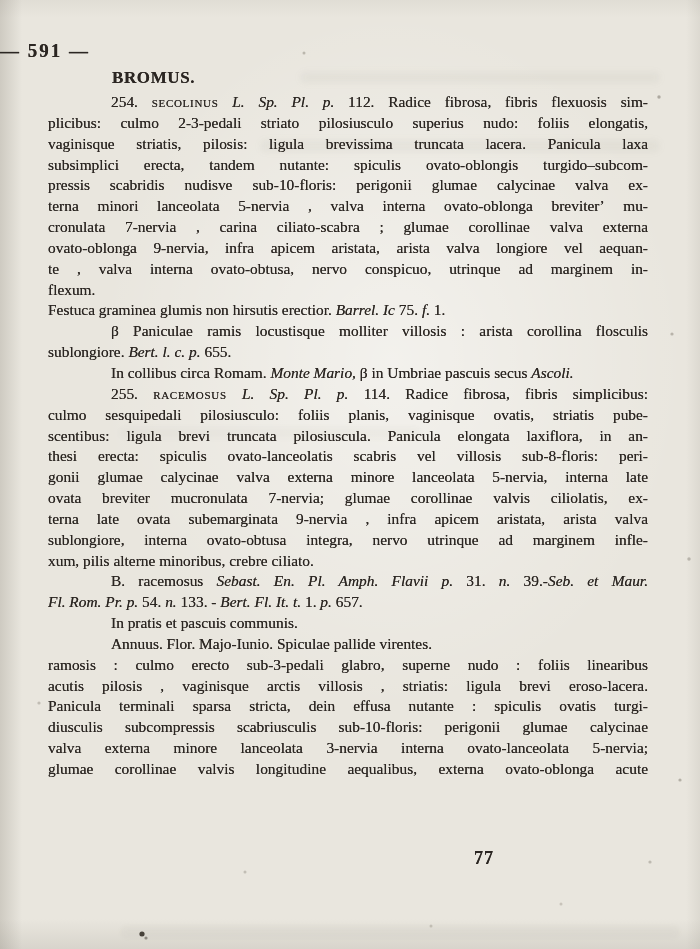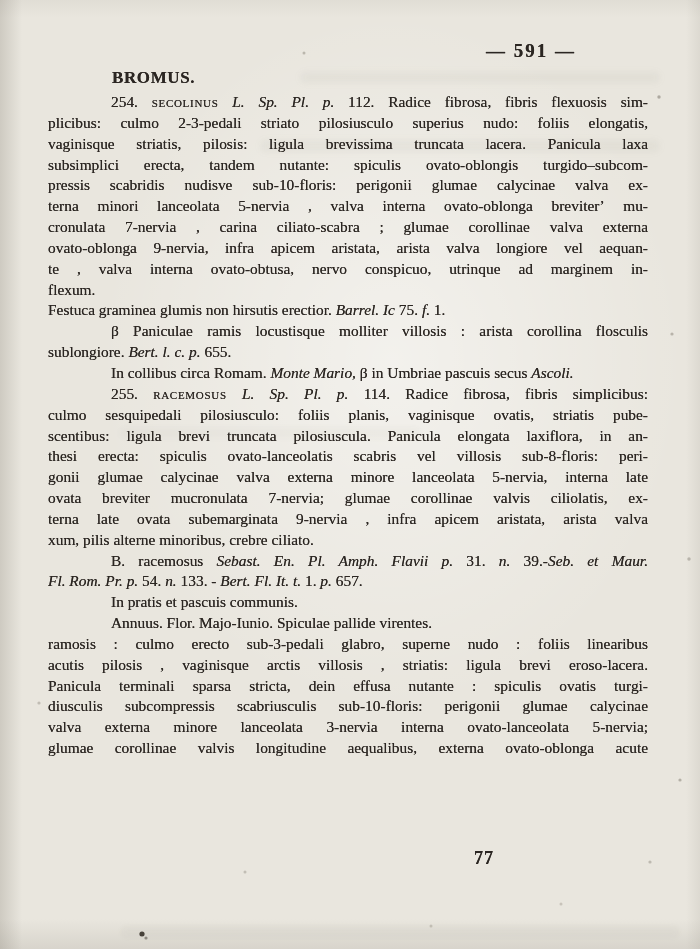--- a/index.html
+++ b/index.html
@@ -9,21 +9,21 @@
     background:
       radial-gradient(ellipse 420px 500px at 56% 38%, rgba(255,255,255,0.45), rgba(255,255,255,0) 70%),
       linear-gradient(to right, rgba(110,104,92,0.22), rgba(110,104,92,0) 22px),
       linear-gradient(to left, rgba(110,104,92,0.10), rgba(110,104,92,0) 14px),
       linear-gradient(to top, rgba(110,104,92,0.14), rgba(110,104,92,0) 30px),
       linear-gradient(to bottom, rgba(110,104,92,0.07), rgba(110,104,92,0) 18px),
       #e9e6de;
   }
   .ink{color:#2b2622;text-shadow:0 0 .45px rgba(43,38,34,.85);}
   .page-header{
-    position:absolute;top:40px;left:0;width:576px;text-align:right;
+    position:absolute;top:40px;left:0;width:576px;text-align:left;
     font-size:19px;font-weight:bold;letter-spacing:2px;
   }
   .genus-heading{
     position:absolute;top:68px;left:112px;
     font-size:17px;font-weight:bold;letter-spacing:.6px;
   }
   .body-block{
     position:absolute;top:92px;left:48px;width:600px;
     font-size:15.4px;line-height:20.85px;
   }
@@ -101,20 +101,21 @@
         <div class="line first lastline"><span class="s-p">In collibus circa Romam. </span><span class="s-i">Monte Mario,</span><span class="s-p"> β in Umbriae pascuis secus </span><span class="s-i">Ascoli.</span></div>
       </div>
       <div>
         <div class="line first"><span class="s-p">255. </span><span class="s-sc">racemosus</span><span class="s-p"> </span><span class="s-i">L. Sp. Pl. p.</span><span class="s-p"> 114. Radice fibrosa, fibris simplicibus:</span></div>
         <div class="line"><span class="s-p">culmo sesquipedali pilosiusculo: foliis planis, vaginisque ovatis, striatis pube-</span></div>
         <div class="line"><span class="s-p">scentibus: ligula brevi truncata pilosiuscula. Panicula elongata laxiflora, in an-</span></div>
         <div class="line"><span class="s-p">thesi erecta: spiculis ovato-lanceolatis scabris vel villosis sub-8-floris: peri-</span></div>
         <div class="line"><span class="s-p">gonii glumae calycinae valva externa minore lanceolata 5-nervia, interna late</span></div>
         <div class="line"><span class="s-p">ovata breviter mucronulata 7-nervia; glumae corollinae valvis ciliolatis, ex-</span></div>
         <div class="line"><span class="s-p">terna late ovata subemarginata 9-nervia , infra apicem aristata, arista valva</span></div>
+        <div class="line"><span class="s-p">sublongiore, interna ovato-obtusa integra, nervo utrinque ad marginem infle-</span></div>
         <div class="line lastline"><span class="s-p">xum, pilis alterne minoribus, crebre ciliato.</span></div>
       </div>
       <div>
         <div class="line first"><span class="s-p">B. racemosus </span><span class="s-i">Sebast. En. Pl. Amph. Flavii</span><span class="s-p"> </span><span class="s-i">p.</span><span class="s-p"> 31. </span><span class="s-i">n.</span><span class="s-p"> 39.-</span><span class="s-i">Seb. et Maur.</span></div>
         <div class="line lastline"><span class="s-i">Fl. Rom. Pr.</span><span class="s-p"> </span><span class="s-i">p.</span><span class="s-p"> 54. </span><span class="s-i">n.</span><span class="s-p"> 133. - </span><span class="s-i">Bert. Fl. It. t.</span><span class="s-p"> 1. </span><span class="s-i">p.</span><span class="s-p"> 657.</span></div>
       </div>
       <div>
         <div class="line first lastline"><span class="s-p">In pratis et pascuis communis.</span></div>
       </div>
       <div>

